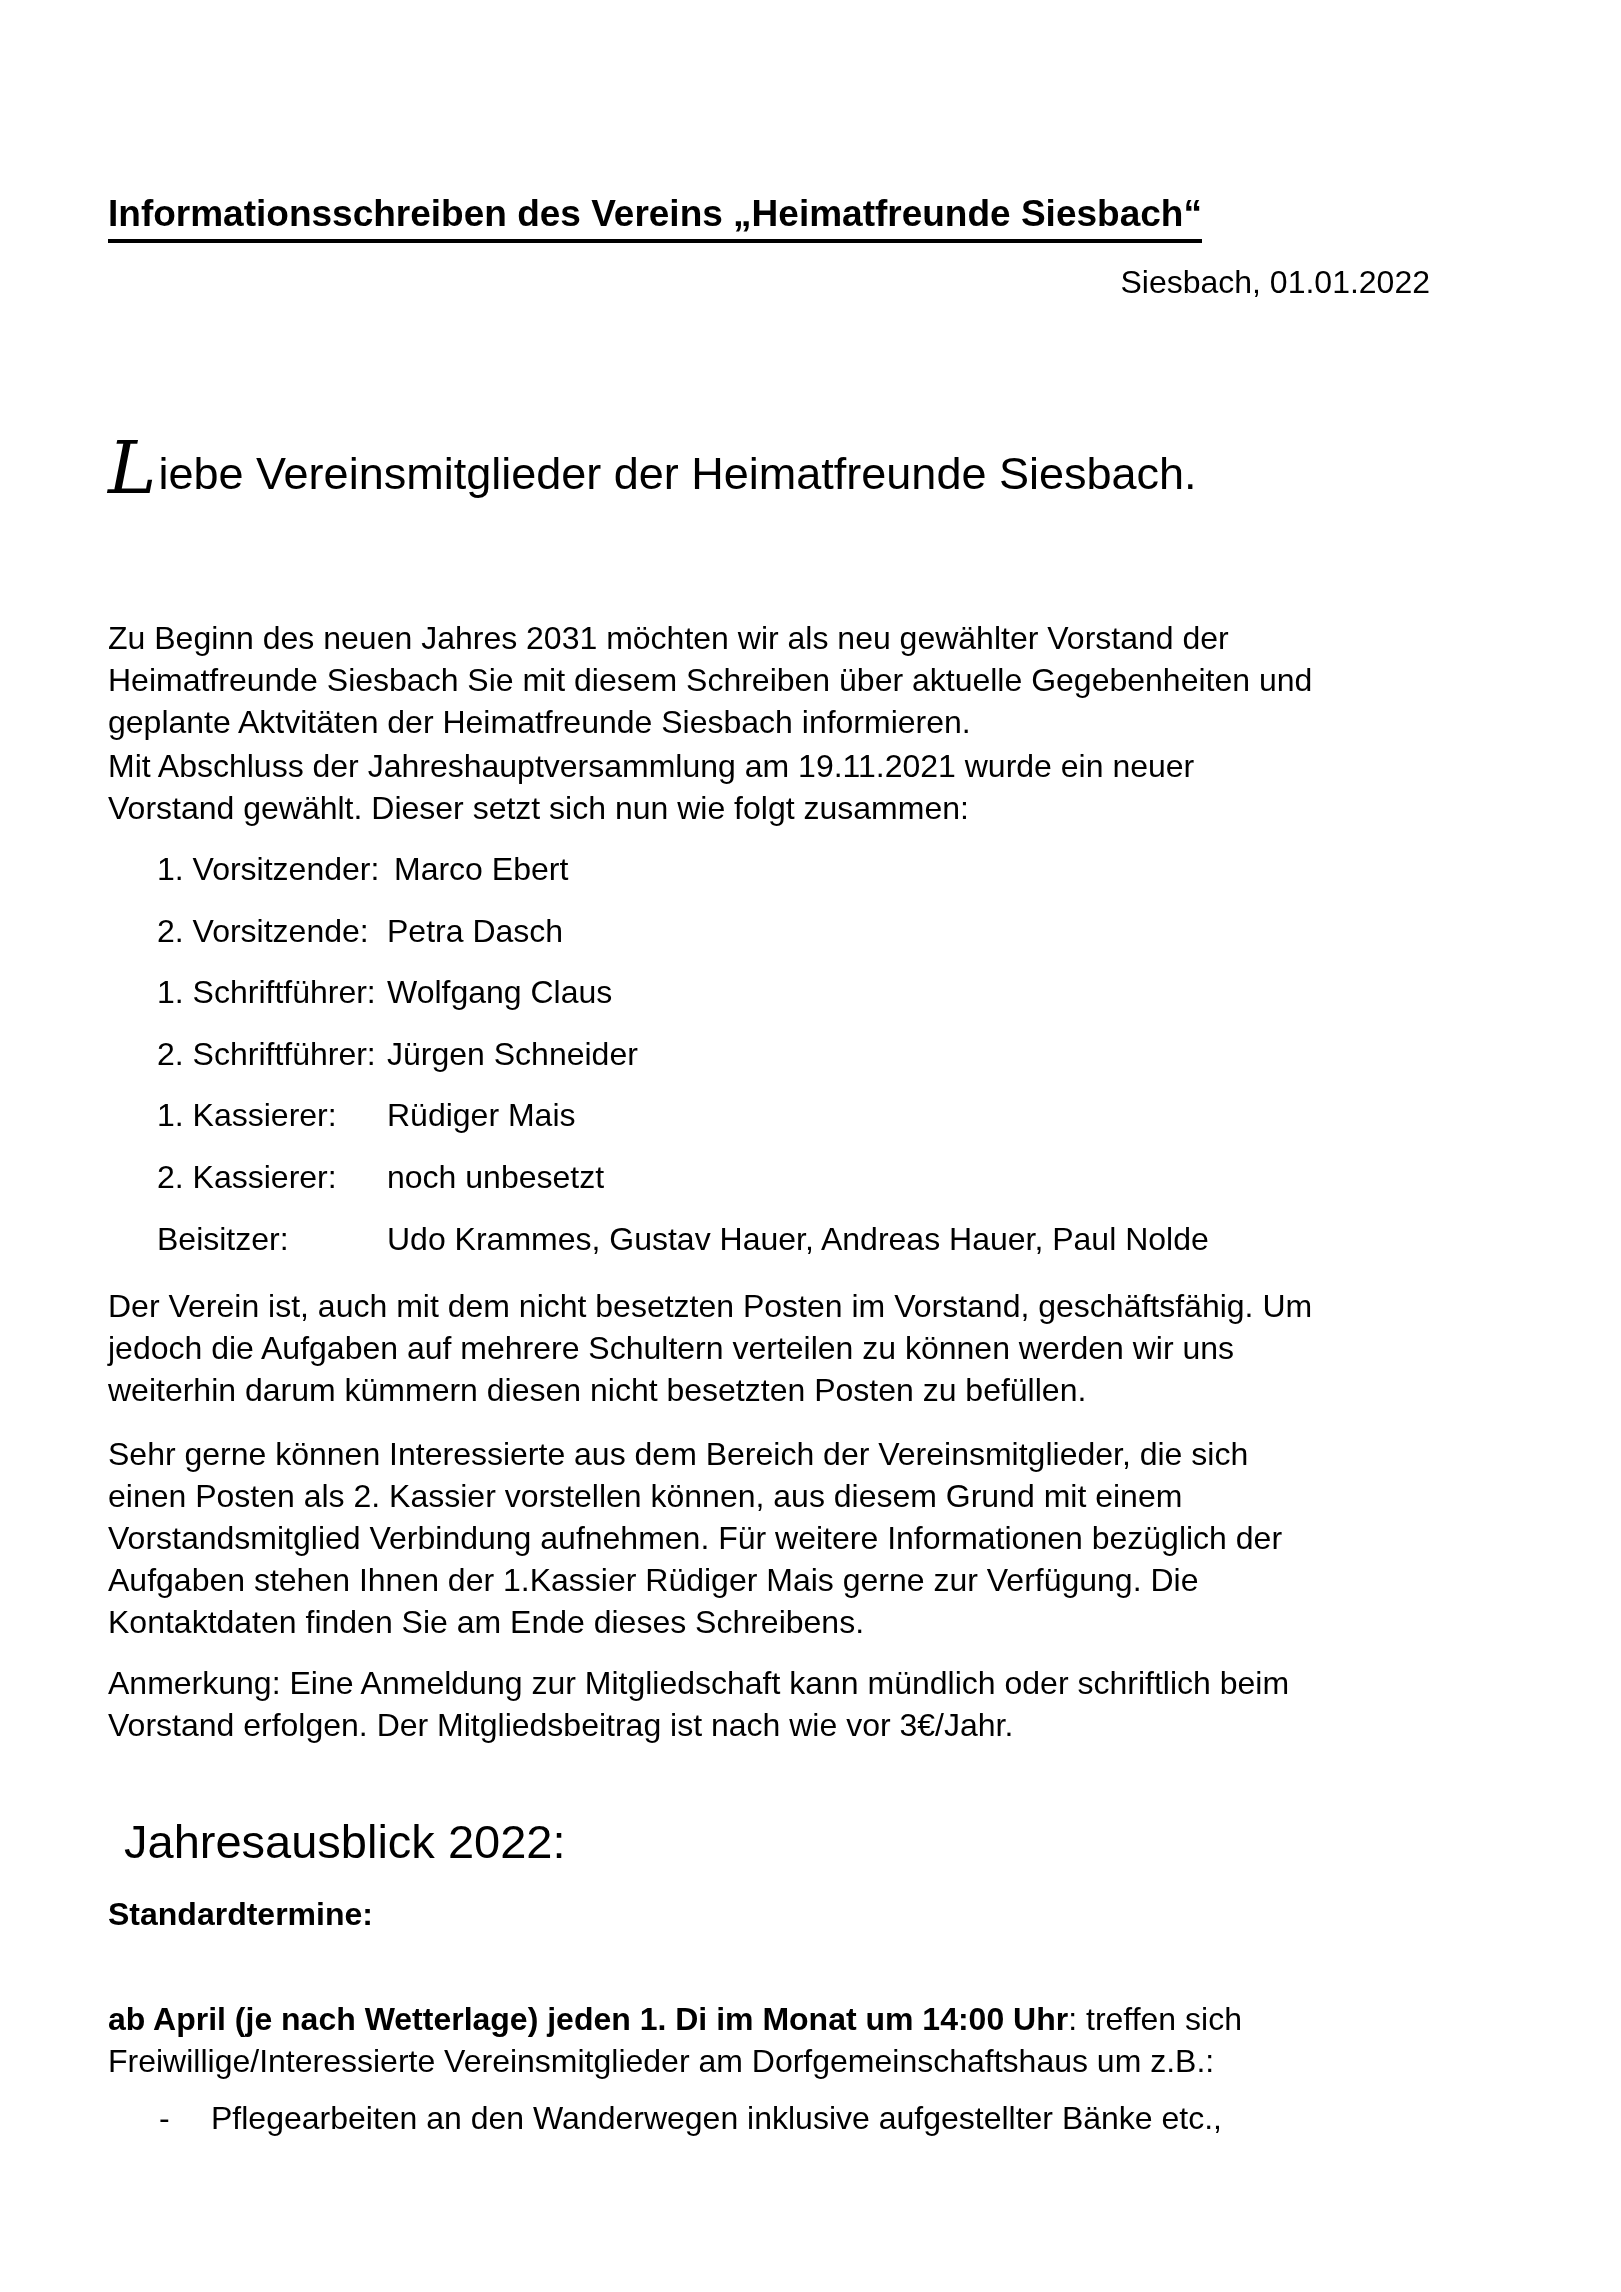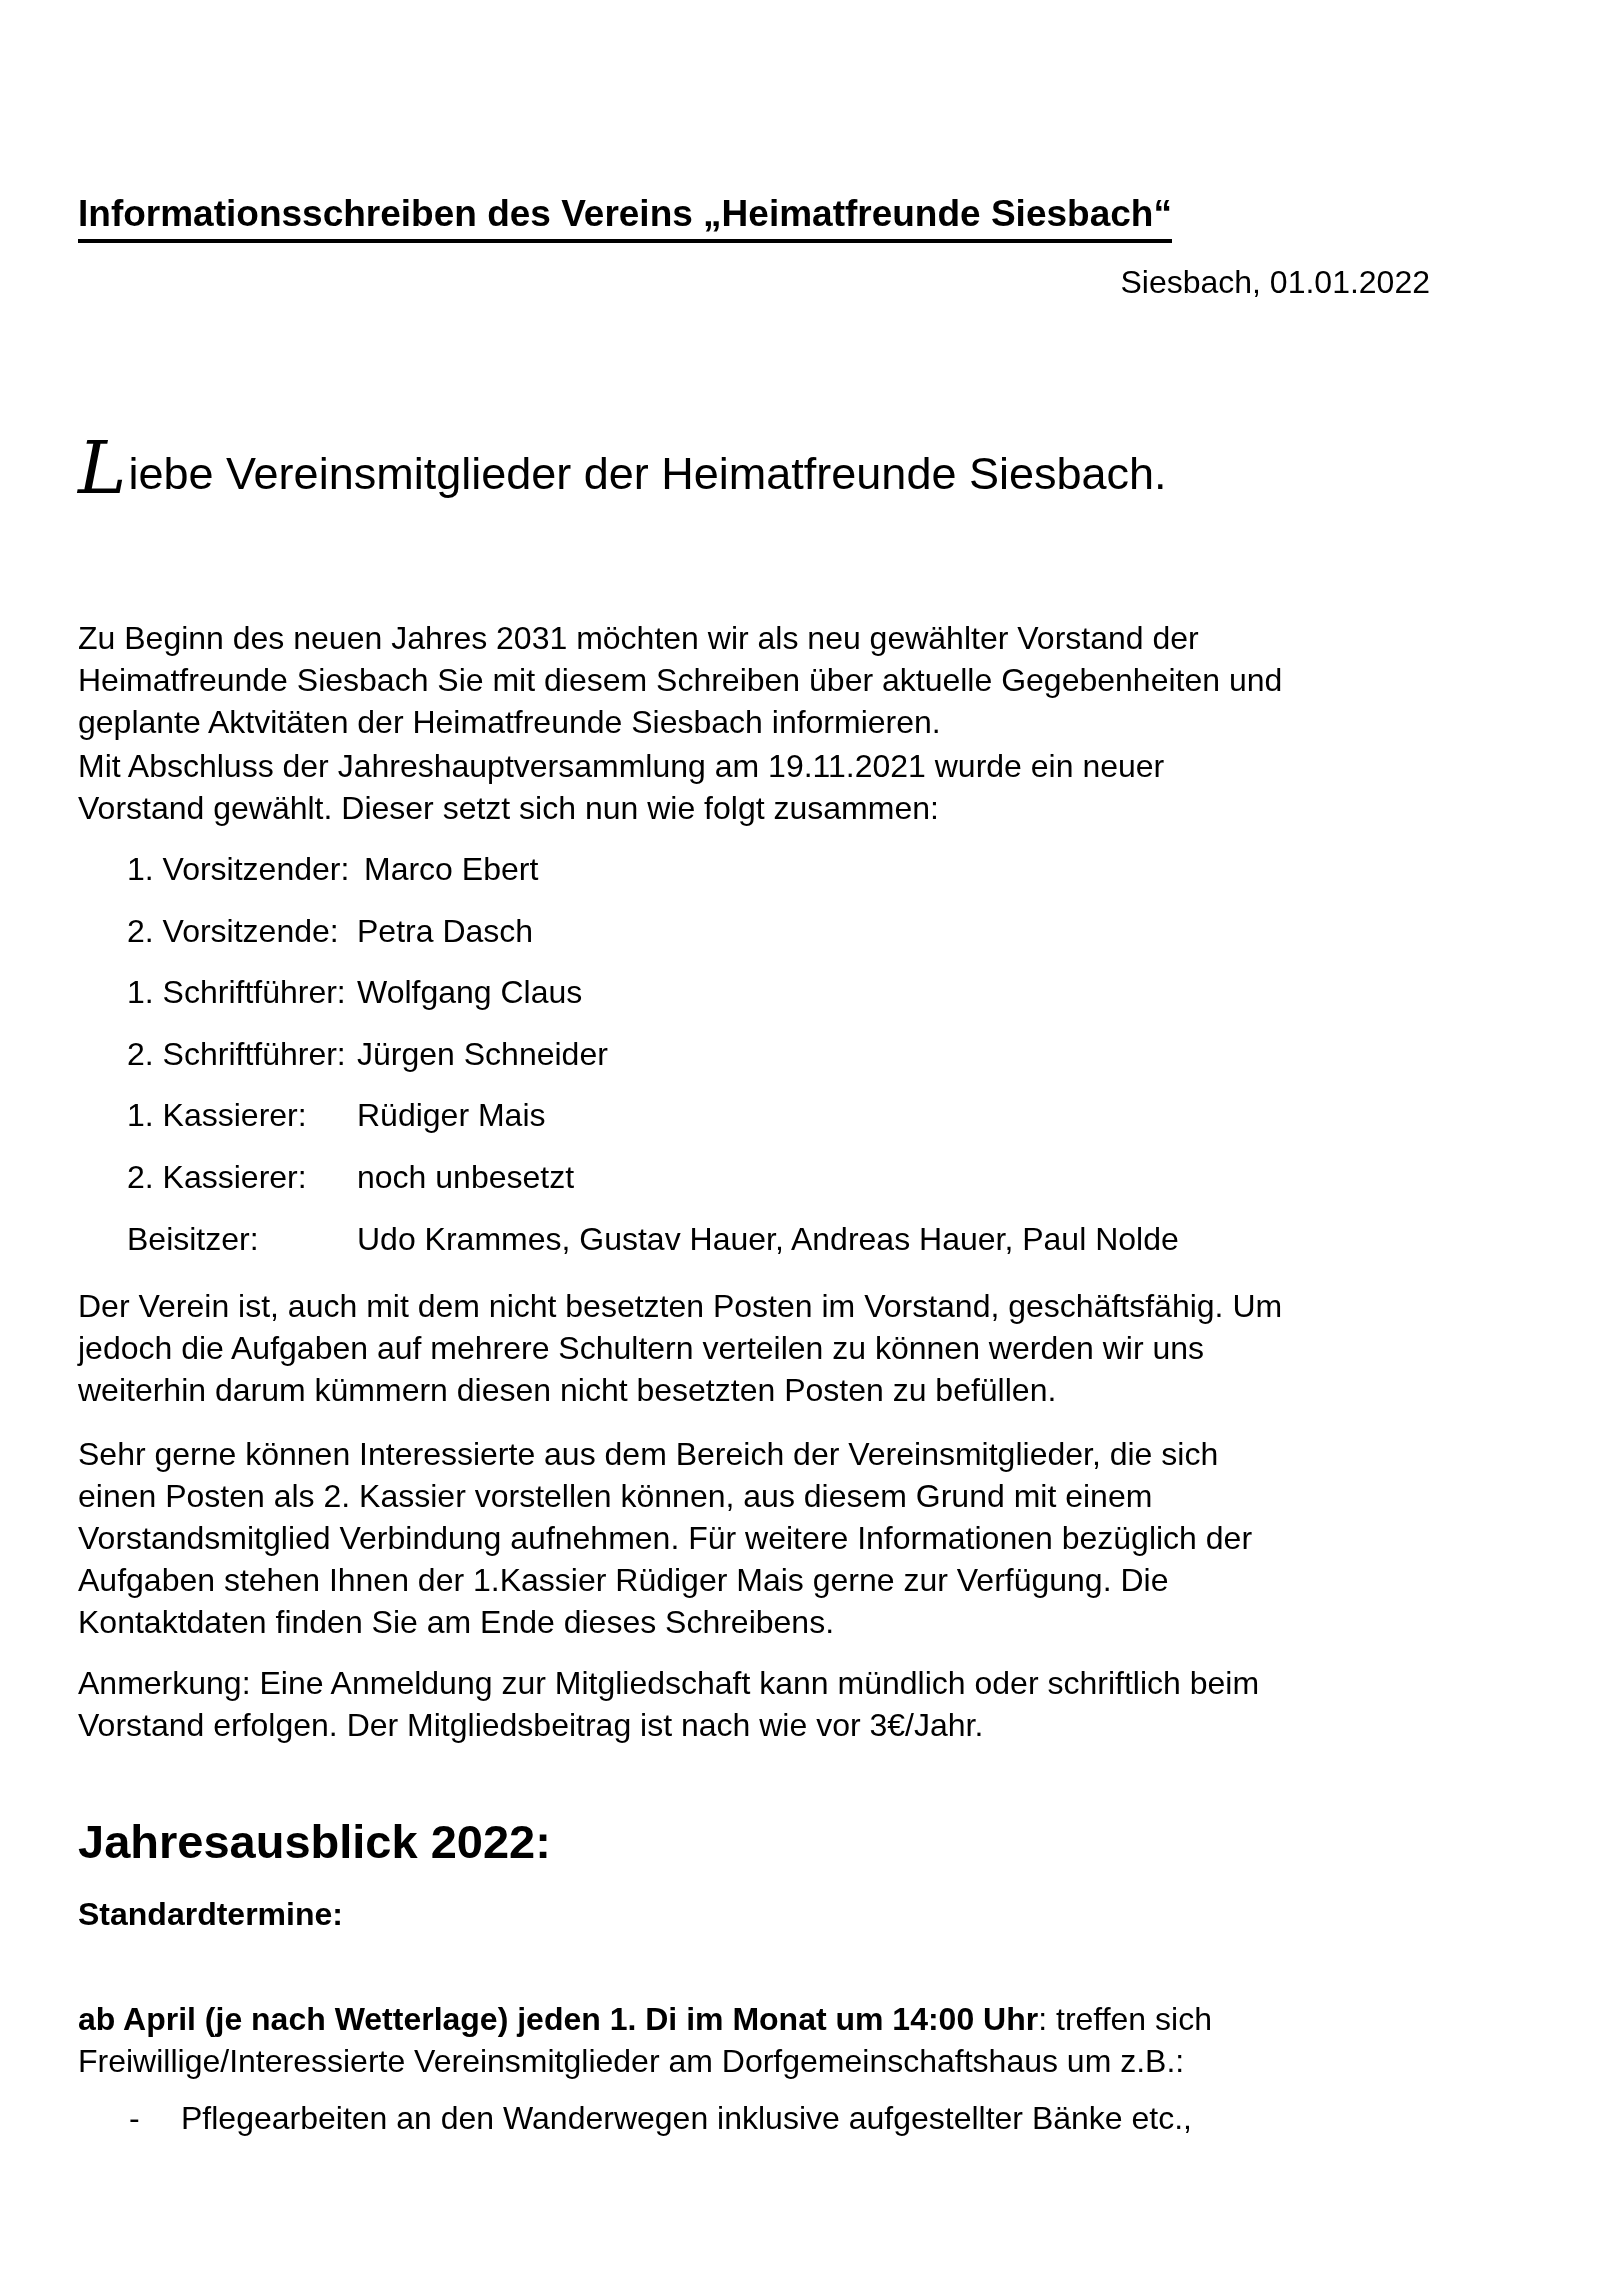--- a/index.html
+++ b/index.html
@@ -8,21 +8,21 @@
     background: #ffffff;
   }
   .page {
     position: relative;
     width: 1621px;
     height: 2293px;
     background: #ffffff;
     color: #000000;
     font-family: "Liberation Sans", sans-serif;
     box-sizing: border-box;
-    padding: 191px 191px 0 78px;
+    padding: 191px 191px 0 108px;
     overflow: hidden;
   }
   .doc-title {
     margin: 0;
     font-size: 37px;
     line-height: 45px;
     font-weight: bold;
   }
   .doc-title .title-text {
     display: inline-block;
@@ -74,24 +74,24 @@
     margin-top: 19.6px;
   }
   .board-row:first-child { margin-top: 0; gap: 7px; }
   .board-label {
     flex: 0 0 230px;
   }
   .board-name {
     flex: 1 1 auto;
   }
   .section-heading {
-    margin: 68px 0 0 0;
+    margin: 68px 0 0 16px;
     font-size: 47px;
     line-height: 55px;
-    font-weight: bold;
+    font-weight: normal;
   }
   .sub-heading {
     margin: 23.5px 0 0 0;
     font-size: 32px;
     line-height: 42px;
     font-weight: bold;
   }
   .par-schedule {
     margin-top: 21.6px;
   }

